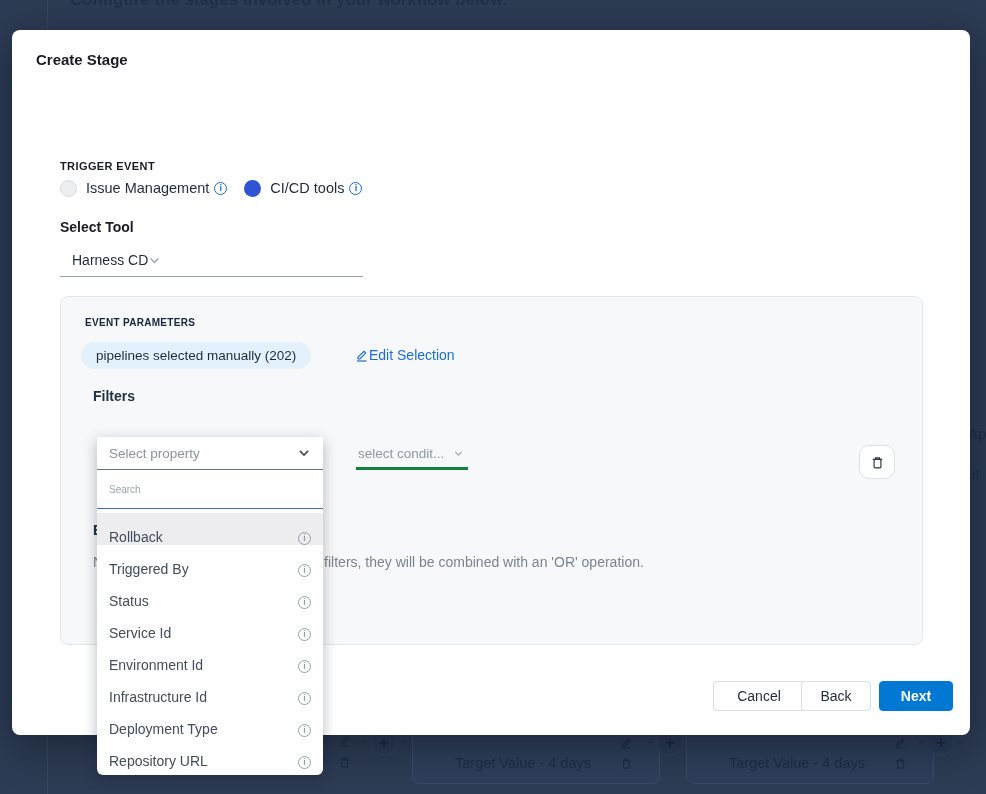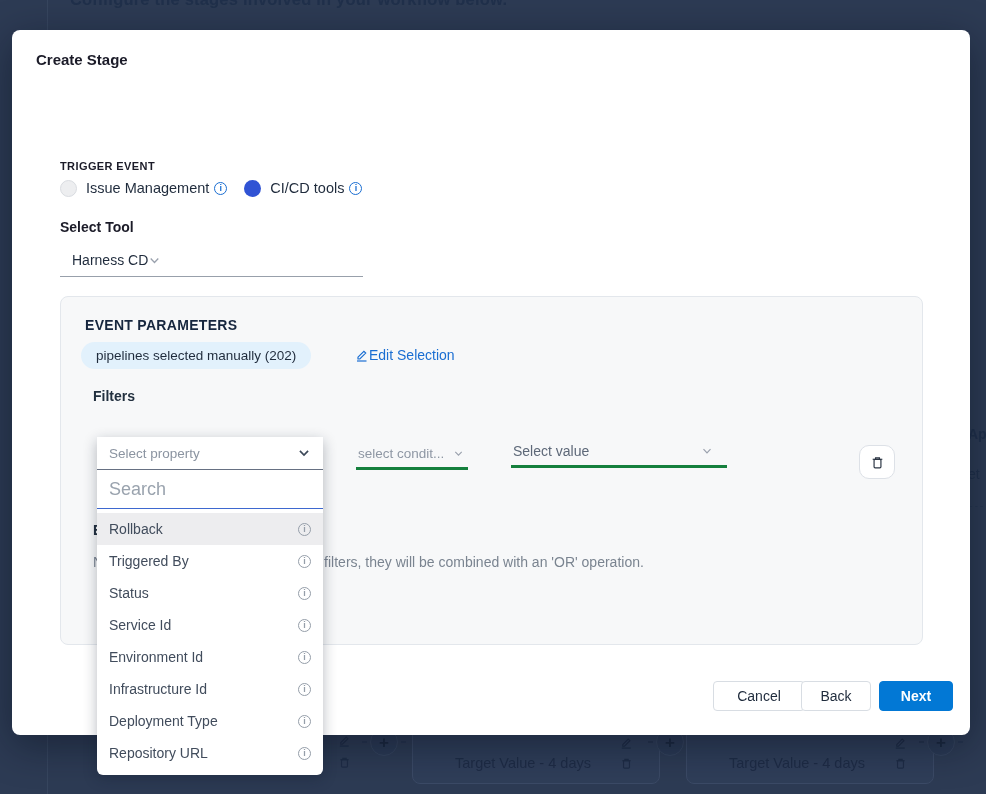--- a/index.html
+++ b/index.html
@@ -51,21 +51,21 @@
   .info.blue{color:#1a6ed2;}
   .info.gray{color:#959ea9;}
 
   .field-label{font-size:14px;font-weight:700;color:#1b1b28;}
   .select{box-sizing:border-box;border-bottom:1px solid #98a0ab;display:flex;align-items:center;}
   .select .sel-text{font-size:14px;color:#1f2b3c;}
   .chev{color:#9aa1ad;display:flex;}
 
   
   .panel{left:48px;top:266px;width:863px;height:349px;background:#f7f8f9;border:1px solid #e3e7ec;border-radius:8px;box-sizing:border-box;}
-  .panel-title{left:24px;top:20px;font-size:14px;font-weight:700;color:#16263e;letter-spacing:.3px;}
+  .panel-title{left:24px;top:20px;font-size:10px;font-weight:700;color:#16263e;letter-spacing:.3px;}
   .badge{left:20px;top:45px;height:27px;border-radius:14px;background:#e2f1fc;display:flex;align-items:center;
     padding:0 15px;font-size:13.5px;color:#1f2b3c;}
   .edit-link{left:294px;top:50px;display:flex;align-items:center;color:#1a6ed2;font-size:14px;font-weight:400;cursor:pointer;}
   .filters-title{left:32px;top:91px;font-size:14px;font-weight:700;color:#22303f;}
   .note{left:32px;font-size:14px;color:#7a8490;white-space:nowrap;}
   .uline{border-bottom:3px solid #15803d;}
   .mini-select{box-sizing:border-box;display:flex;align-items:center;justify-content:space-between;padding:0 4px 6px 2px;}
   .mini-select .ph{font-size:13.5px;white-space:nowrap;overflow:hidden;}
   .trash-btn{left:798px;top:148px;width:34px;height:32px;background:#fff;border:1px solid #dde1e7;border-radius:10px;
     display:flex;align-items:center;justify-content:center;color:#2c3644;cursor:pointer;}
@@ -77,24 +77,24 @@
   .btn.primary{background:#0278d5;border:1px solid #0278d5;color:#fff;font-weight:600;}
 
   
   .dropdown{left:97px;top:437px;width:226px;background:#fff;border-radius:0 0 6px 6px;
     box-shadow:0 4px 14px rgba(15,25,45,.30);z-index:30;}
   .dd-head{height:33px;box-sizing:border-box;display:flex;align-items:center;justify-content:space-between;
     padding:0 12px;border-bottom:1px solid #667082;}
   .dd-head .ph{font-size:13.5px;color:#8b94a1;}
   .dd-head .chev{color:#3c4858;}
   .dd-search{display:block;width:100%;height:39px;box-sizing:border-box;border:none;outline:none;
-    border-bottom:1.5px solid #3e68cf;padding:0 12px;font-size:18px;font-family:"Liberation Sans",sans-serif;color:#333;}
+    border-bottom:1.5px solid #3e68cf;padding:0 12px;font-size:10px;font-family:"Liberation Sans",sans-serif;color:#333;}
   .dd-search::placeholder{color:#9aa3ae;}
   .dd-list{padding:4px 0 6px 0;}
-  .dd-item{height:32px;display:flex;align-items:center;justify-content:space-between;padding:0 12px;cursor:pointer;}
+  .dd-item{height:32px;display:flex;align-items:flex-end;justify-content:space-between;padding:0 12px;cursor:pointer;}
   .dd-item.hover{background:#ededef;}
   .dd-item .lbl{font-size:14px;color:#414c5c;}
 </style>
 </head>
 <body>
 
 <div class="stage">
 
   <div class="abs bg-vline"></div>
   <div class="abs bg-header">Configure the stages involved in your workflow below.</div>
@@ -218,28 +218,20 @@
       <div class="abs note" style="top:257px;">Note: When using multiple execution filters, they will be combined with an 'OR' operation.</div>
 
       <div class="abs mini-select uline" style="left:295px;top:149px;width:112px;">
         <span class="ph" style="color:#8e97a4;">select condit...</span>
         <span class="chev">
             <svg width="11" height="11" viewBox="0 0 12 12" fill="none" stroke="currentColor" stroke-width="1.2">
               <path d="M2.5 4.2 L6 7.8 L9.5 4.2"></path>
             </svg>
           </span>
       </div>
-      <div class="abs mini-select uline" style="left:450px;top:146px;width:216px;padding-right:14px;">
-        <span class="ph" style="color:#5d6878;font-size:14px;">Select value</span>
-        <span class="chev">
-            <svg width="12" height="12" viewBox="0 0 12 12" fill="none" stroke="currentColor" stroke-width="1.2">
-              <path d="M2.5 4.2 L6 7.8 L9.5 4.2"></path>
-            </svg>
-          </span>
-      </div>
       <div class="abs trash-btn">
         <span style="display:flex;">
             <svg width="15" height="15" viewBox="0 0 14 14" fill="none" stroke="currentColor" stroke-width="1.1">
               <path d="M2.5 4 h9"></path>
               <path d="M5.2 4 V2.6 h3.6 V4"></path>
               <rect x="3.8" y="4" width="6.4" height="8" rx="1"></rect>
             </svg>
           </span>
       </div>
     </div>

